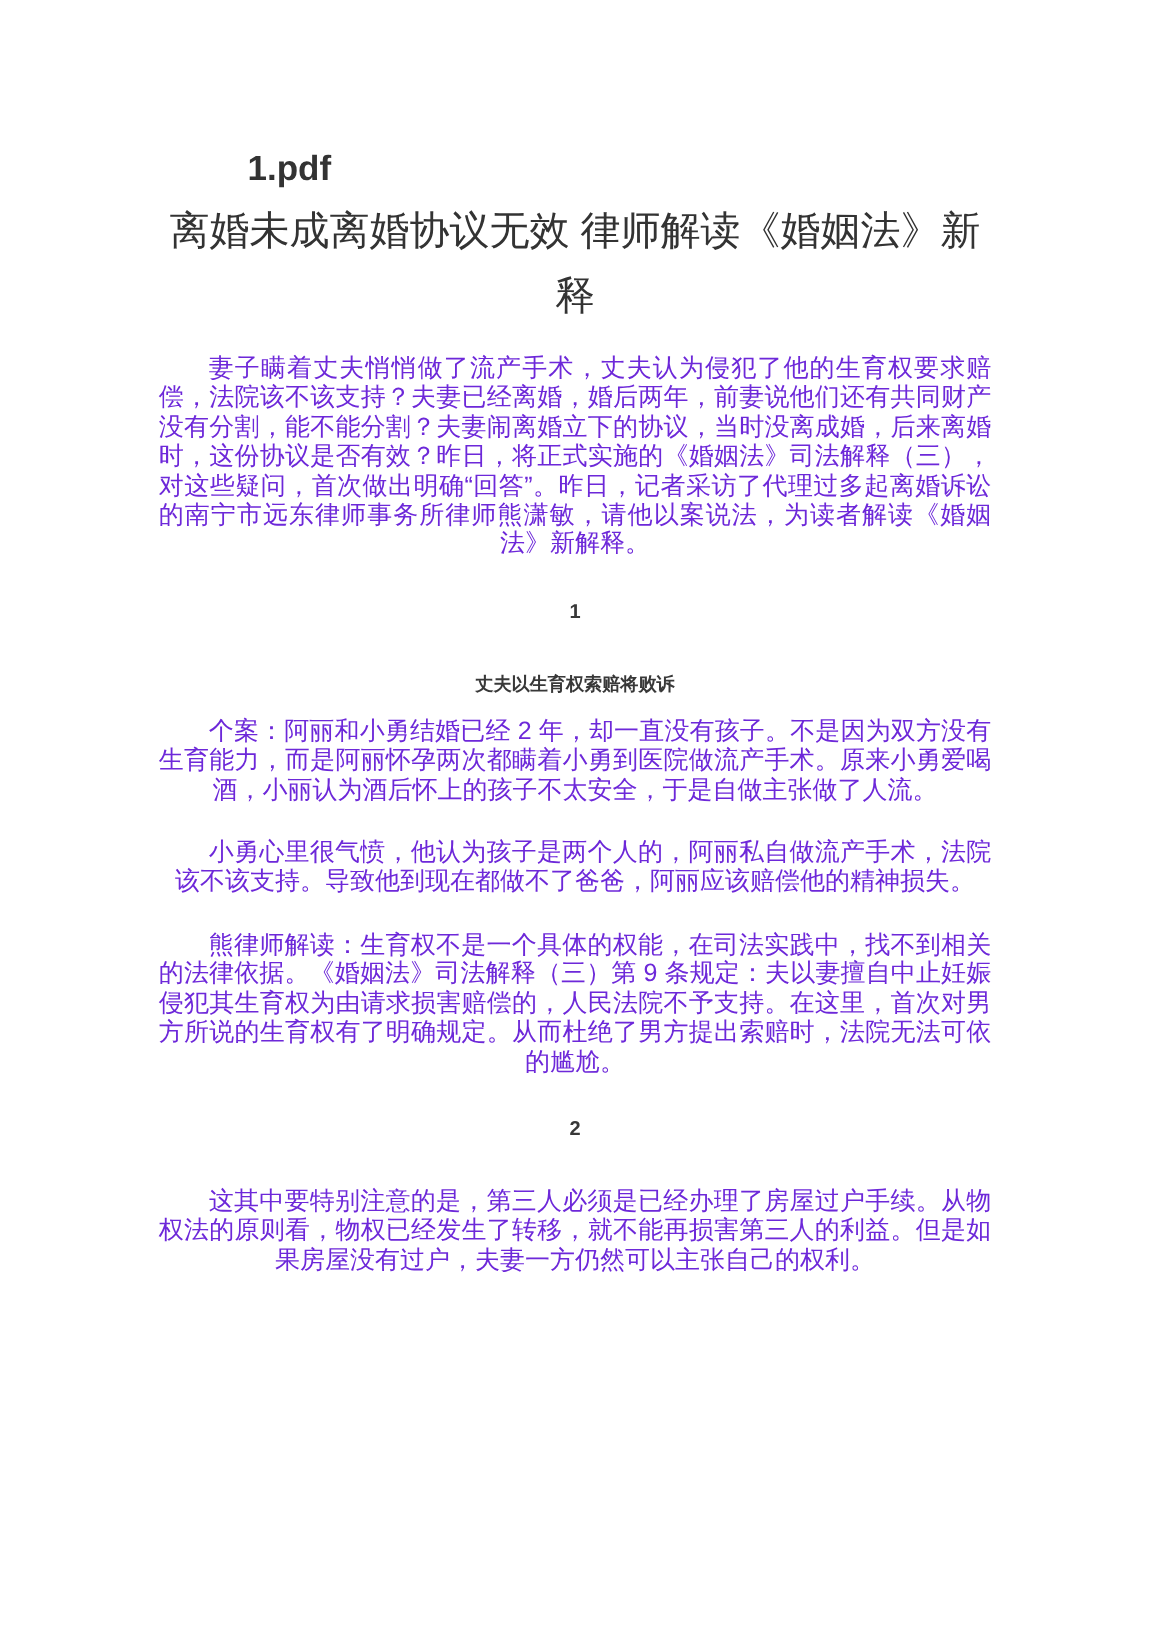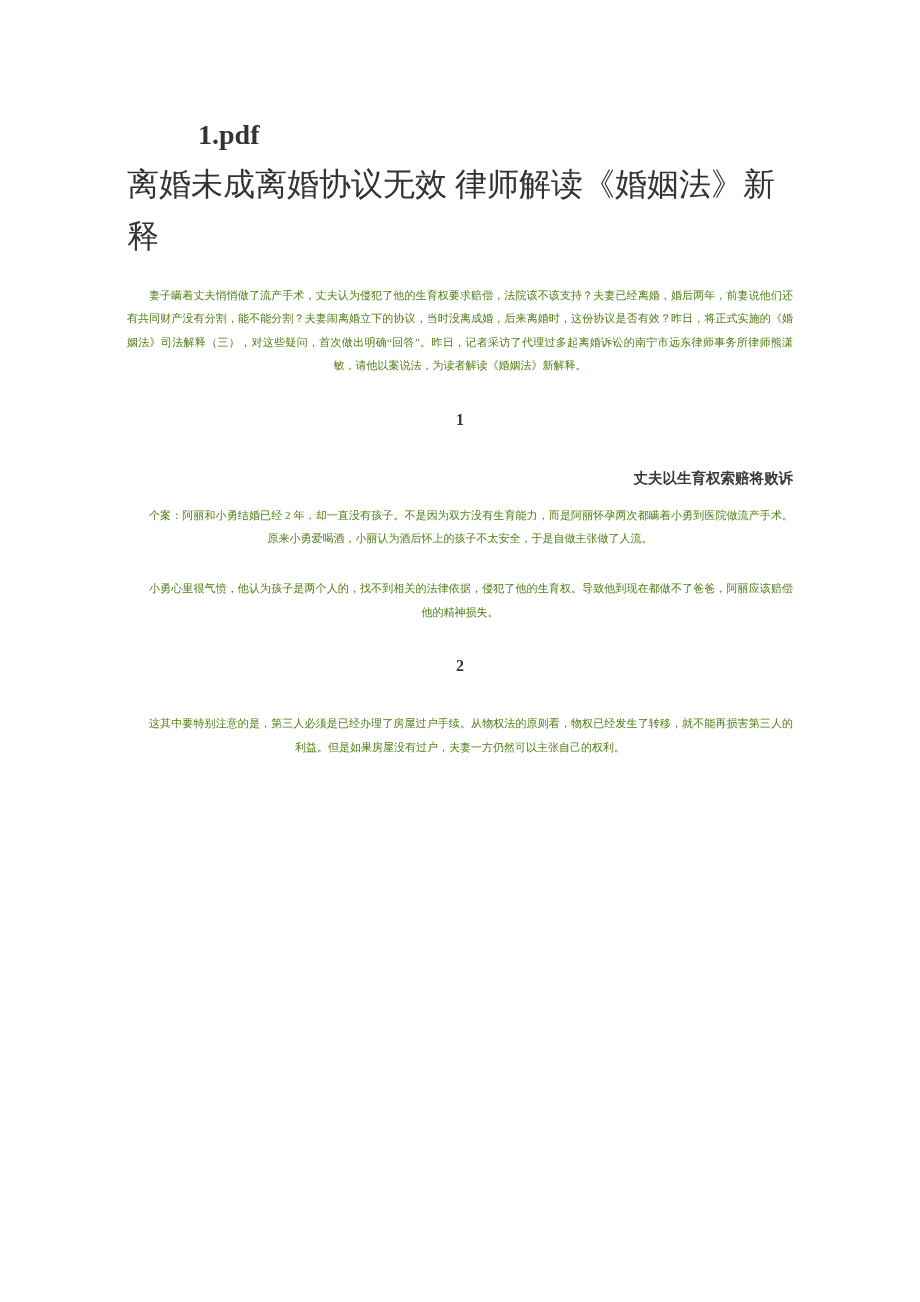--- a/index.html
+++ b/index.html
@@ -7,58 +7,59 @@
     padding: 0;
     background: #ffffff;
   }
   .page {
     position: relative;
     width: 920px;
     height: 1302px;
     margin: 0 auto;
     background: #ffffff;
     overflow: hidden;
-    font-family: Liberation Serif, serif;
+    font-family: Liberation Sans, sans-serif;
     color: #3f3f3f;
     box-sizing: border-box;
     padding: 118px 127px 0 127px;
   }
   .filename {
     font-size: 28px;
     line-height: 34px;
     font-weight: bold;
     color: #333333;
     margin: 0 0 6px 71px;
   }
   .doc-title {
     font-size: 32px;
     font-weight: 400;
     color: #333333;
+    text-align: center;
     line-height: 52px;
     margin: 0 0 22px 0;
   }
   .body-para {
-    font-size: 11px;
+    font-size: 20px;
     line-height: 23.4px;
     text-align: justify;
     text-align-last: center;
     text-indent: 2em;
     margin: 0 0 27px 0;
-    color: #4d7c0f;
+    color: #6d28d9;
   }
   .sec-num {
     text-align: center;
     font-weight: bold;
     font-size: 16px;
     line-height: 24px;
     color: #383838;
     margin: 30px 0 34px 0;
   }
   .sec-head {
-    text-align: right;
+    text-align: center;
     font-weight: bold;
     font-size: 14.5px;
     line-height: 24px;
     color: #383838;
     margin: 0 0 14px 0;
   }
 </style>
 </head>
 <body>
 
@@ -67,21 +68,22 @@
   <div class="filename">1.pdf</div>
 
   <h1 class="doc-title">离婚未成离婚协议无效 律师解读《婚姻法》新释</h1>
 
   <p class="body-para">妻子瞒着丈夫悄悄做了流产手术，丈夫认为侵犯了他的生育权要求赔偿，法院该不该支持？夫妻已经离婚，婚后两年，前妻说他们还有共同财产没有分割，能不能分割？夫妻闹离婚立下的协议，当时没离成婚，后来离婚时，这份协议是否有效？昨日，将正式实施的《婚姻法》司法解释（三），对这些疑问，首次做出明确“回答”。昨日，记者采访了代理过多起离婚诉讼的南宁市远东律师事务所律师熊潇敏，请他以案说法，为读者解读《婚姻法》新解释。</p>
 
   <div class="section">
     <div class="sec-num">1</div>
     <div class="sec-head">丈夫以生育权索赔将败诉</div>
     <p class="body-para">个案：阿丽和小勇结婚已经 2 年，却一直没有孩子。不是因为双方没有生育能力，而是阿丽怀孕两次都瞒着小勇到医院做流产手术。原来小勇爱喝酒，小丽认为酒后怀上的孩子不太安全，于是自做主张做了人流。</p>
-    <p class="body-para">小勇心里很气愤，他认为孩子是两个人的，找不到相关的法律依据，侵犯了他的生育权。导致他到现在都做不了爸爸，阿丽应该赔偿他的精神损失。</p>
+    <p class="body-para">小勇心里很气愤，他认为孩子是两个人的，阿丽私自做流产手术，法院该不该支持。导致他到现在都做不了爸爸，阿丽应该赔偿他的精神损失。</p>
+    <p class="body-para">熊律师解读：生育权不是一个具体的权能，在司法实践中，找不到相关的法律依据。《婚姻法》司法解释（三）第 9 条规定：夫以妻擅自中止妊娠侵犯其生育权为由请求损害赔偿的，人民法院不予支持。在这里，首次对男方所说的生育权有了明确规定。从而杜绝了男方提出索赔时，法院无法可依的尴尬。</p>
   </div>
 
   <div class="section">
     <div class="sec-num">2</div>
     <p class="body-para">这其中要特别注意的是，第三人必须是已经办理了房屋过户手续。从物权法的原则看，物权已经发生了转移，就不能再损害第三人的利益。但是如果房屋没有过户，夫妻一方仍然可以主张自己的权利。</p>
   </div>
 
 </div>
 
 </body></html>

